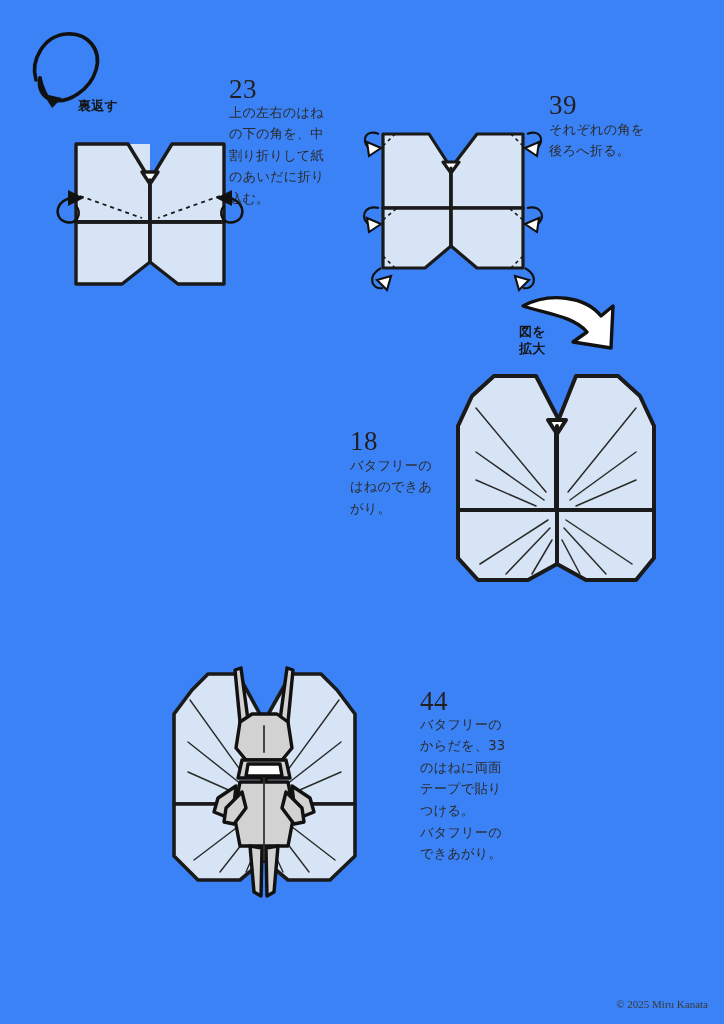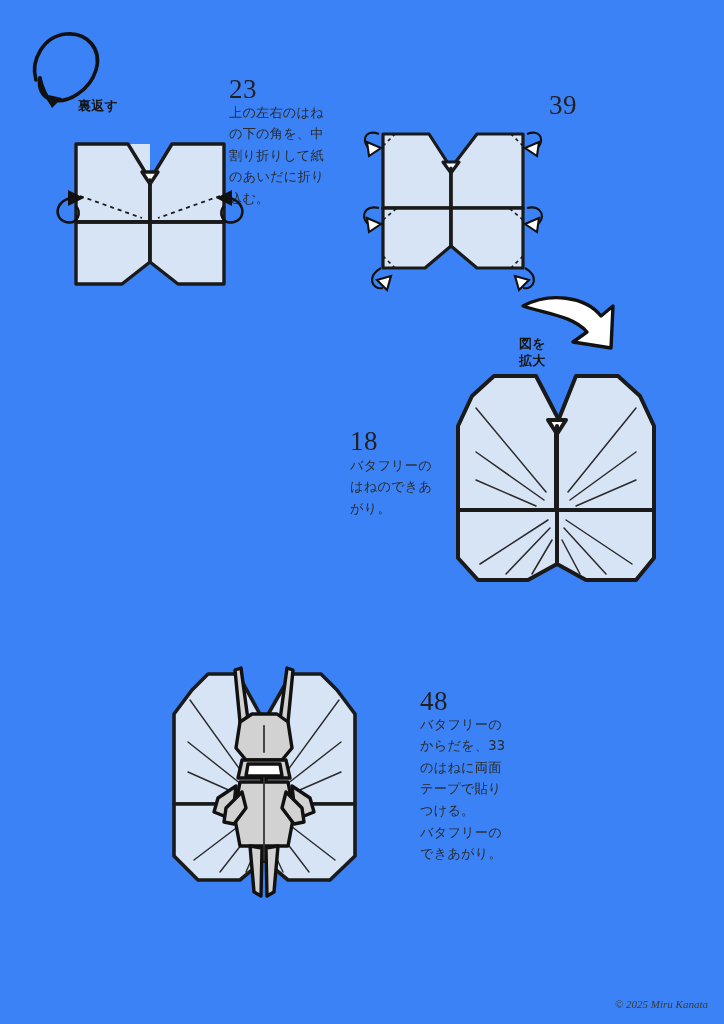--- a/index.html
+++ b/index.html
@@ -45,21 +45,20 @@
     font-family: "DejaVu Sans", "Liberation Sans", sans-serif;
     font-size: 13px;
     font-weight: 700;
     color: #151515;
     letter-spacing: 0.3px;
     white-space: pre-line;
     line-height: 1.28;
   }
   .copyright {
     font-family: "Liberation Serif", "DejaVu Serif", serif;
-    font-style: italic;
     font-size: 11px;
     color: #3a3a3a;
   }
   svg { display: block; overflow: visible; }
 </style>
 </head>
 <body>
 
 <div class="page">
 
@@ -111,20 +110,22 @@
       </g>
 
       <g>
         <path d="M176 66 C194 66 198 86 184 90 C172 93 168 80 174 74" fill="none" stroke="#111" stroke-width="2.4"></path>
         <path d="M182 58 L166 66 L182 74 Z" fill="#111"></path>
       </g>
     </svg>
   </div>
 
   <div class="abs step-num" style="left:549px; top:92px;">39</div>
+  <div class="abs jp-body" style="left:549px; top:119px; width:150px;">それぞれの角を
+後ろへ折る。</div>
 
   <div class="abs" style="left:355px; top:110px;">
     <svg width="195" height="190" viewBox="0 0 195 190">
       <g stroke="#1a1a1a" stroke-width="3.2" stroke-linejoin="round" stroke-linecap="round">
         <path d="M28 24 L74 24 L96 58 L96 98 L28 98 Z" fill="#d6e4f5"></path>
         <path d="M168 24 L122 24 L96 58 L96 98 L168 98 Z" fill="#d6e4f5"></path>
         <path d="M88 52 L104 52 L96 63 Z" fill="#ffffff"></path>
         <path d="M28 98 L96 98 L96 136 L70 158 L28 158 Z" fill="#d6e4f5"></path>
         <path d="M168 98 L96 98 L96 136 L122 158 L168 158 Z" fill="#d6e4f5"></path>
         <path d="M28 98 L168 98" fill="none"></path>
@@ -155,21 +156,21 @@
           <path d="M174 170 L160 166 L164 180 Z" fill="#fff" stroke="#111"></path>
       </g>
     </svg>
   </div>
 
   <div class="abs" style="left:515px; top:290px;">
     <svg width="110" height="70" viewBox="0 0 110 70">
       <path d="M8 16 C34 2 70 6 86 26 L98 16 L96 58 L58 52 L72 42 C58 26 32 24 8 16 Z" fill="#ffffff" stroke="#111" stroke-width="3.4" stroke-linejoin="round"></path>
     </svg>
   </div>
-  <div class="abs jp-label" style="left:519px; top:324px;margin-top:12px;">図を
+  <div class="abs jp-label" style="left:519px; top:324px;">図を
 拡大</div>
 
   <div class="abs step-num" style="left:350px; top:428px;">18</div>
   <div class="abs jp-body" style="left:350px; top:455px; width:110px;">バタフリーの
 はねのできあ
 がり。</div>
 
   <div class="abs" style="left:444px; top:368px;">
     <svg width="225" height="225" viewBox="0 0 225 225">
       <g stroke="#1a1a1a" stroke-width="4" stroke-linejoin="round" stroke-linecap="round">
@@ -198,21 +199,21 @@
         <path d="M36 196 L104 152"></path>
         <path d="M62 206 L106 160"></path>
         <path d="M88 206 L108 172"></path>
         <path d="M188 196 L122 152"></path>
         <path d="M162 206 L120 160"></path>
         <path d="M136 206 L118 172"></path>
       </g>
     </svg>
   </div>
 
-  <div class="abs step-num" style="left:420px; top:688px;">48</div>
+  <div class="abs step-num" style="left:420px; top:688px;">44</div>
   <div class="abs jp-body" style="left:420px; top:714px; width:115px;">バタフリーの
 からだを、33
 のはねに両面
 テープで貼り
 つける。</div>
   <div class="abs jp-body" style="left:420px; top:822px; width:115px;">バタフリーの
 できあがり。</div>
 
   <div class="abs" style="left:162px; top:664px;">
     <svg width="205" height="245" viewBox="0 0 205 245">

